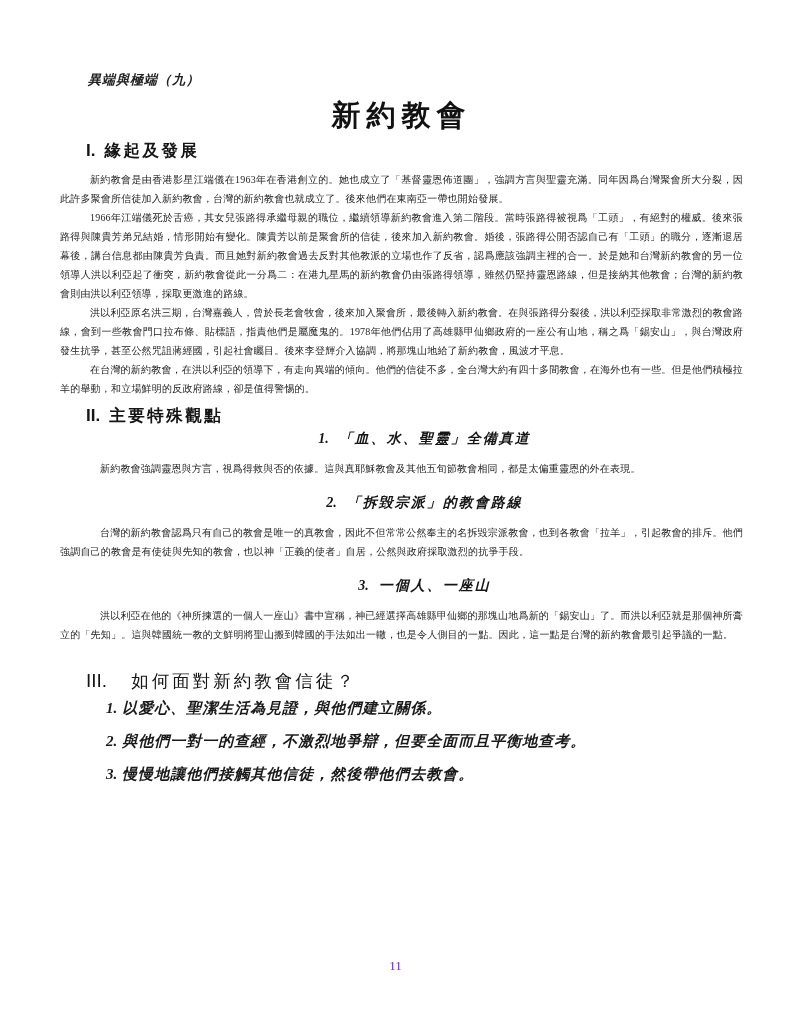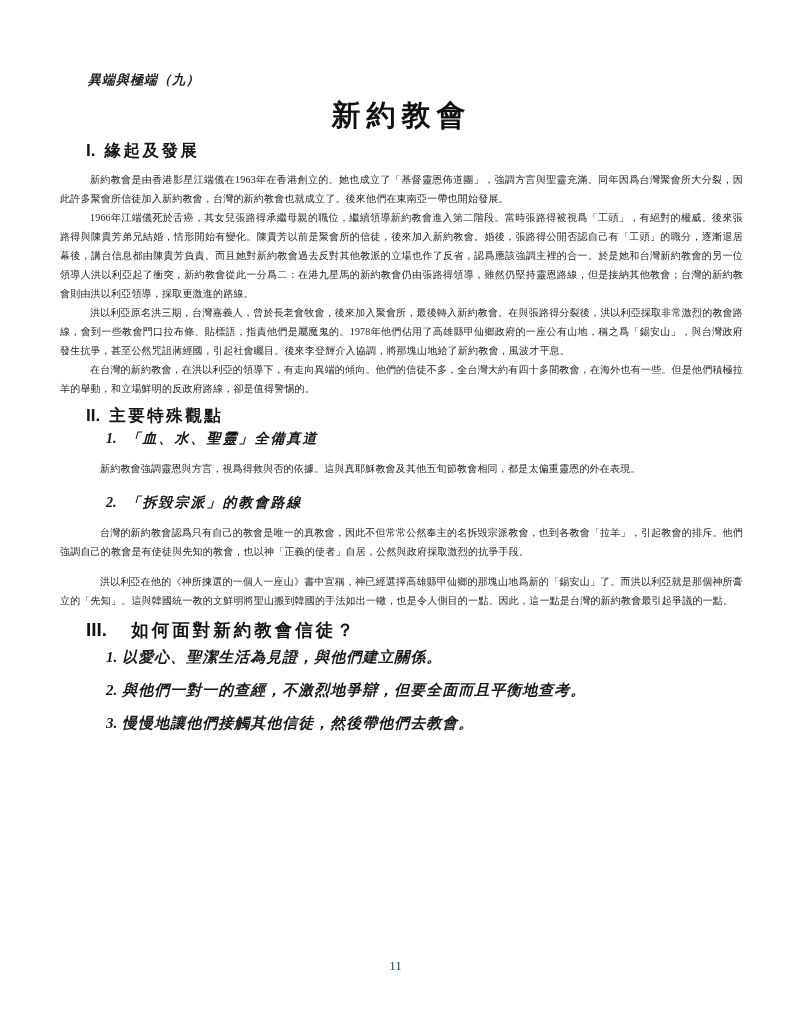--- a/index.html
+++ b/index.html
@@ -51,22 +51,22 @@
   }
   .roman {
     font-family: "Liberation Sans", "DejaVu Sans", sans-serif;
     font-size: 17px;
     margin-right: 9px;
   }
   .h-text { letter-spacing: 2.5px; }
 
   
   .h-sec3 {
-    margin: 8px 0 0 26px;
-    font-weight: bold;
+    margin: 25px 0 0 26px;
+    font-weight: normal;
     font-size: 17.5px;
     line-height: 24px;
     color: #151515;
   }
   .h-sec3 .roman { font-size: 19px; margin-right: 24px; }
   .h-sec3 .h-text { letter-spacing: 3px; }
 
   
   p.body {
     margin: 0;
@@ -82,20 +82,21 @@
 
   
   .h-sub {
     margin: 16px 0 0 46px;
     font-weight: bold;
     font-style: italic;
     font-size: 14px;
     line-height: 18px;
     letter-spacing: 2px;
     color: #151515;
+    text-align: center;
   }
   .h-sub.firstsub { margin-top: 3px; }
   .sub-num { margin-right: 10px; letter-spacing: 0; }
 
   
   .item {
     margin: 14px 0 0 46px;
     font-weight: bold;
     font-style: italic;
     font-size: 15px;
@@ -107,21 +108,21 @@
   .item-num { margin-right: 5px; letter-spacing: 0; }
 
   
   .page-number {
     position: absolute;
     top: 958px;
     left: 0;
     right: 0;
     text-align: center;
     font-size: 13px;
-    color: #0c4a6e;
+    color: #6d28d9;
   }
 </style>
 </head>
 <body>
 
 <div class="page">
 
   <div class="running-header">異端與極端（九）</div>
 
   <div class="doc-title">新約教會</div>
@@ -144,20 +145,23 @@
     <div class="h-sub firstsub">
       <span class="sub-num">1.</span><span>「血、水、聖靈」全備真道</span>
     </div>
     <p class="body subpara">新約教會強調靈恩與方言，視爲得救與否的依據。這與真耶穌教會及其他五旬節教會相同，都是太偏重靈恩的外在表現。</p>
 
     <div class="h-sub">
       <span class="sub-num">2.</span><span>「拆毀宗派」的教會路線</span>
     </div>
     <p class="body subpara">台灣的新約教會認爲只有自己的教會是唯一的真教會，因此不但常常公然奉主的名拆毀宗派教會，也到各教會「拉羊」，引起教會的排斥。他們強調自己的教會是有使徒與先知的教會，也以神「正義的使者」自居，公然與政府採取激烈的抗爭手段。</p>
 
+    <div class="h-sub">
+      <span class="sub-num">3.</span><span>一個人、一座山</span>
+    </div>
     <p class="body subpara">洪以利亞在他的《神所揀選的一個人一座山》書中宣稱，神已經選擇高雄縣甲仙鄉的那塊山地爲新的「錫安山」了。而洪以利亞就是那個神所膏立的「先知」。這與韓國統一教的文鮮明將聖山搬到韓國的手法如出一轍，也是令人側目的一點。因此，這一點是台灣的新約教會最引起爭議的一點。</p>
   </div>
 
   <div class="section">
     <div class="h-sec3">
       <span class="roman">III.</span><span class="h-text">如何面對新約教會信徒？</span>
     </div>
 
     <div class="item firstitem">
       <span class="item-num">1.</span><span>以愛心、聖潔生活為見證，與他們建立關係。</span>

